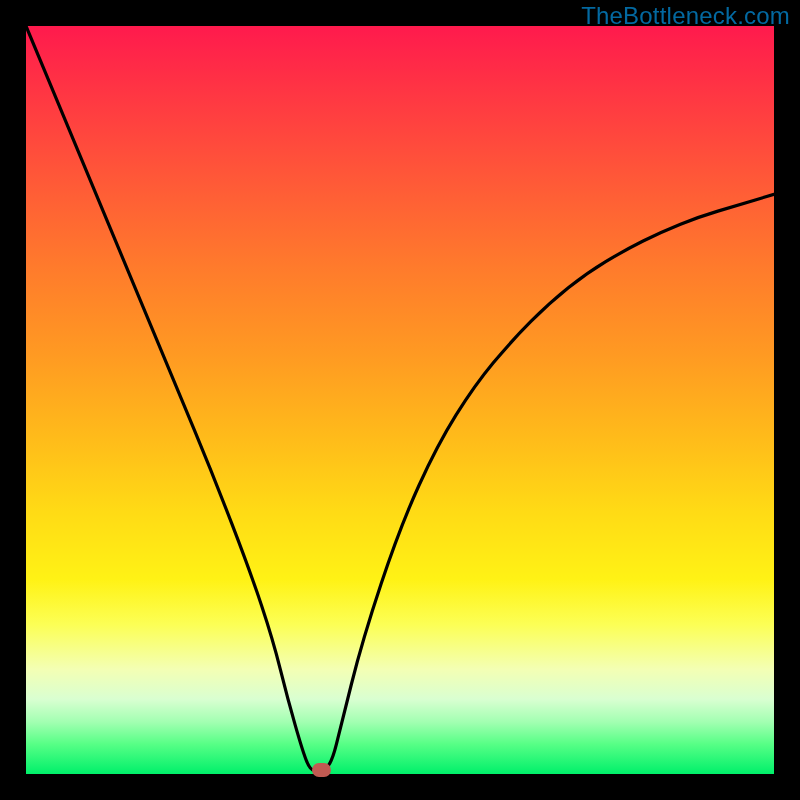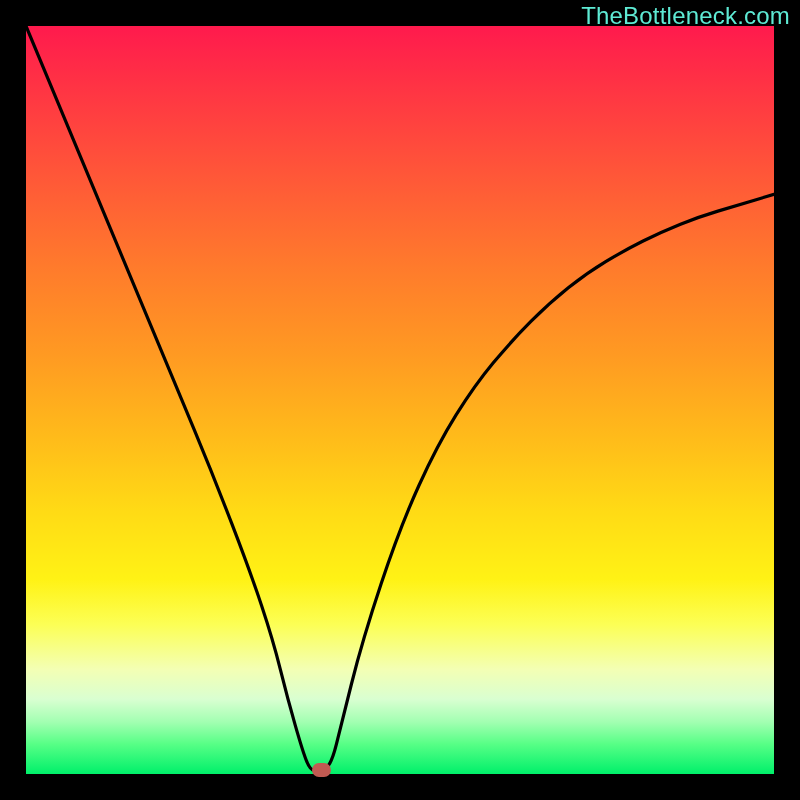--- a/index.html
+++ b/index.html
@@ -38,21 +38,21 @@
       #d9ffd1 90%,
       #a3ffb2 93%,
       #57ff86 96%,
       #00f06a 100%
     );
   }
   .watermark {
     position: absolute;
     top: 2px;
     right: 10px;
-    color: #5eead4;
+    color: #0369a1;
     font-size: 24px;
     font-weight: 400;
     letter-spacing: 0.2px;
     z-index: 5;
   }
   svg.curve {
     position: absolute;
     left: 0; top: 0;
     width: 748px; height: 748px;
     z-index: 3;

